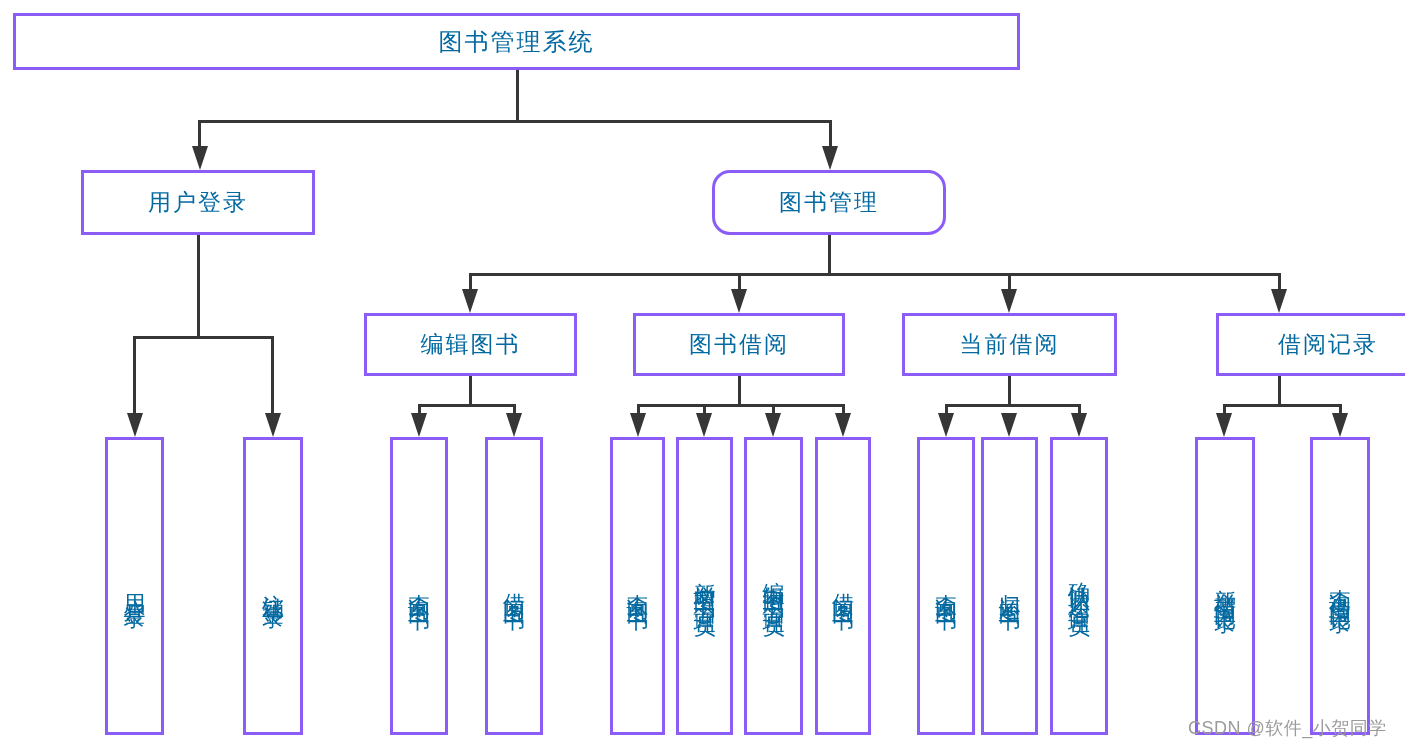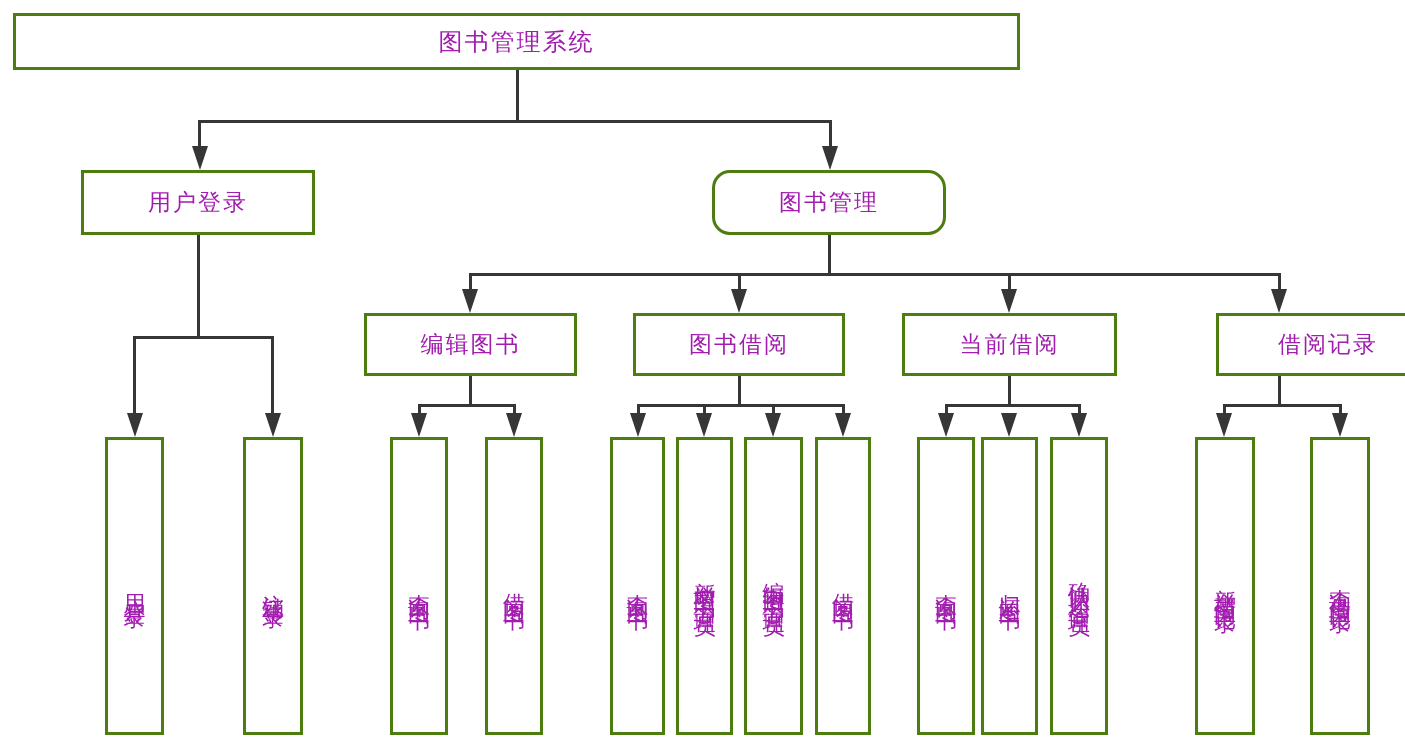--- a/index.html
+++ b/index.html
@@ -6,26 +6,26 @@
   #canvas {
     position:relative;
     width:1405px; height:747px;
     background:#ffffff;
     overflow:hidden;
     font-family:"Liberation Sans","DejaVu Sans",sans-serif;
   }
   .box {
     position:absolute;
     box-sizing:border-box;
-    border:3px solid #4d7c0f;
+    border:3px solid #8b5cf6;
     background:#ffffff;
     display:flex;
     align-items:center;
     justify-content:center;
-    color:#a21caf;
+    color:#0369a1;
     text-align:right;
   }
   .hbox { font-size:23px; letter-spacing:2px; }
   .root-box { font-size:24px; }
   .leaf {
     writing-mode:vertical-lr;
     text-orientation:mixed;
     font-size:22px;
     letter-spacing:5px;
     line-height:1;
@@ -133,14 +133,15 @@
   <div class="box leaf" style="left:744px; top:437px; width:59px; height:298px;">编辑图书（管理员）</div>
   <div class="box leaf" style="left:815px; top:437px; width:56px; height:298px;">借阅图书</div>
 
   <div class="box leaf" style="left:917px; top:437px; width:58px; height:298px;">查询图书</div>
   <div class="box leaf" style="left:981px; top:437px; width:57px; height:298px;">归还图书</div>
   <div class="box leaf" style="left:1050px; top:437px; width:58px; height:298px;">确认归还（管理员）</div>
 
   <div class="box leaf" style="left:1195px; top:437px; width:60px; height:298px;">新增借阅记录</div>
   <div class="box leaf" style="left:1310px; top:437px; width:60px; height:298px;">查询借阅记录</div>
 
+  <div class="watermark">CSDN @软件_小贺同学</div>
 
 </div>
 
 </body></html>

